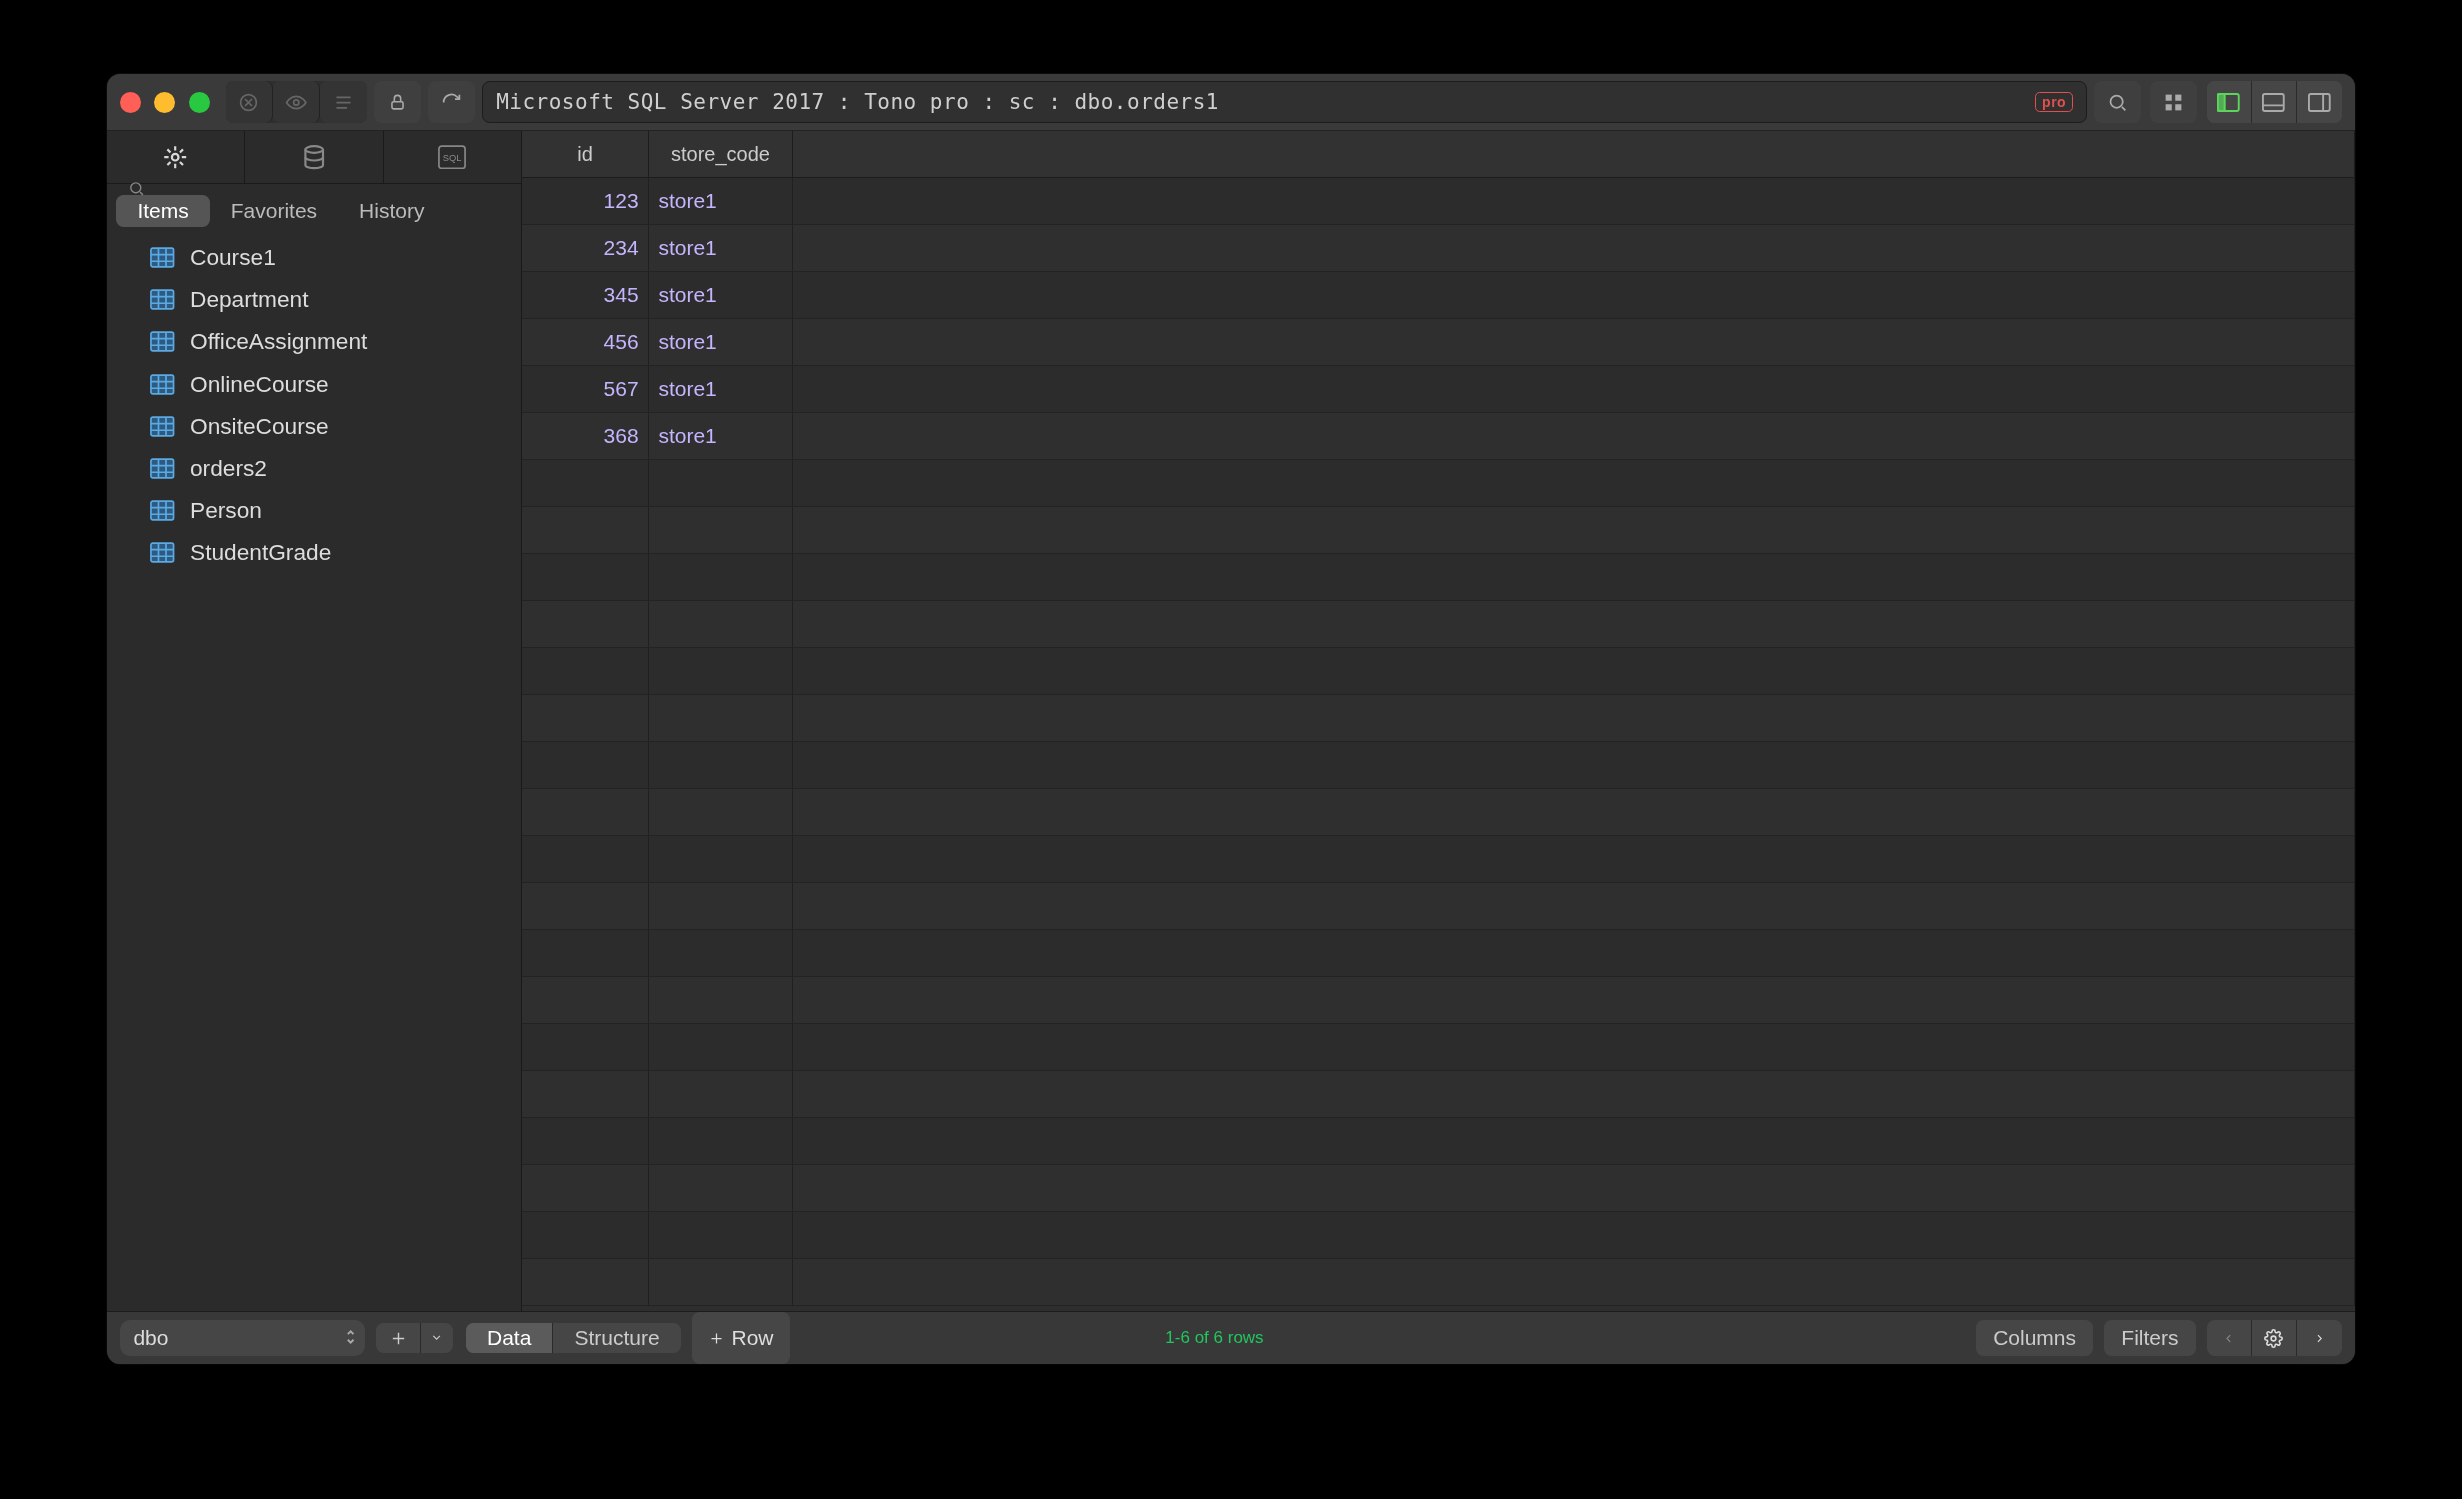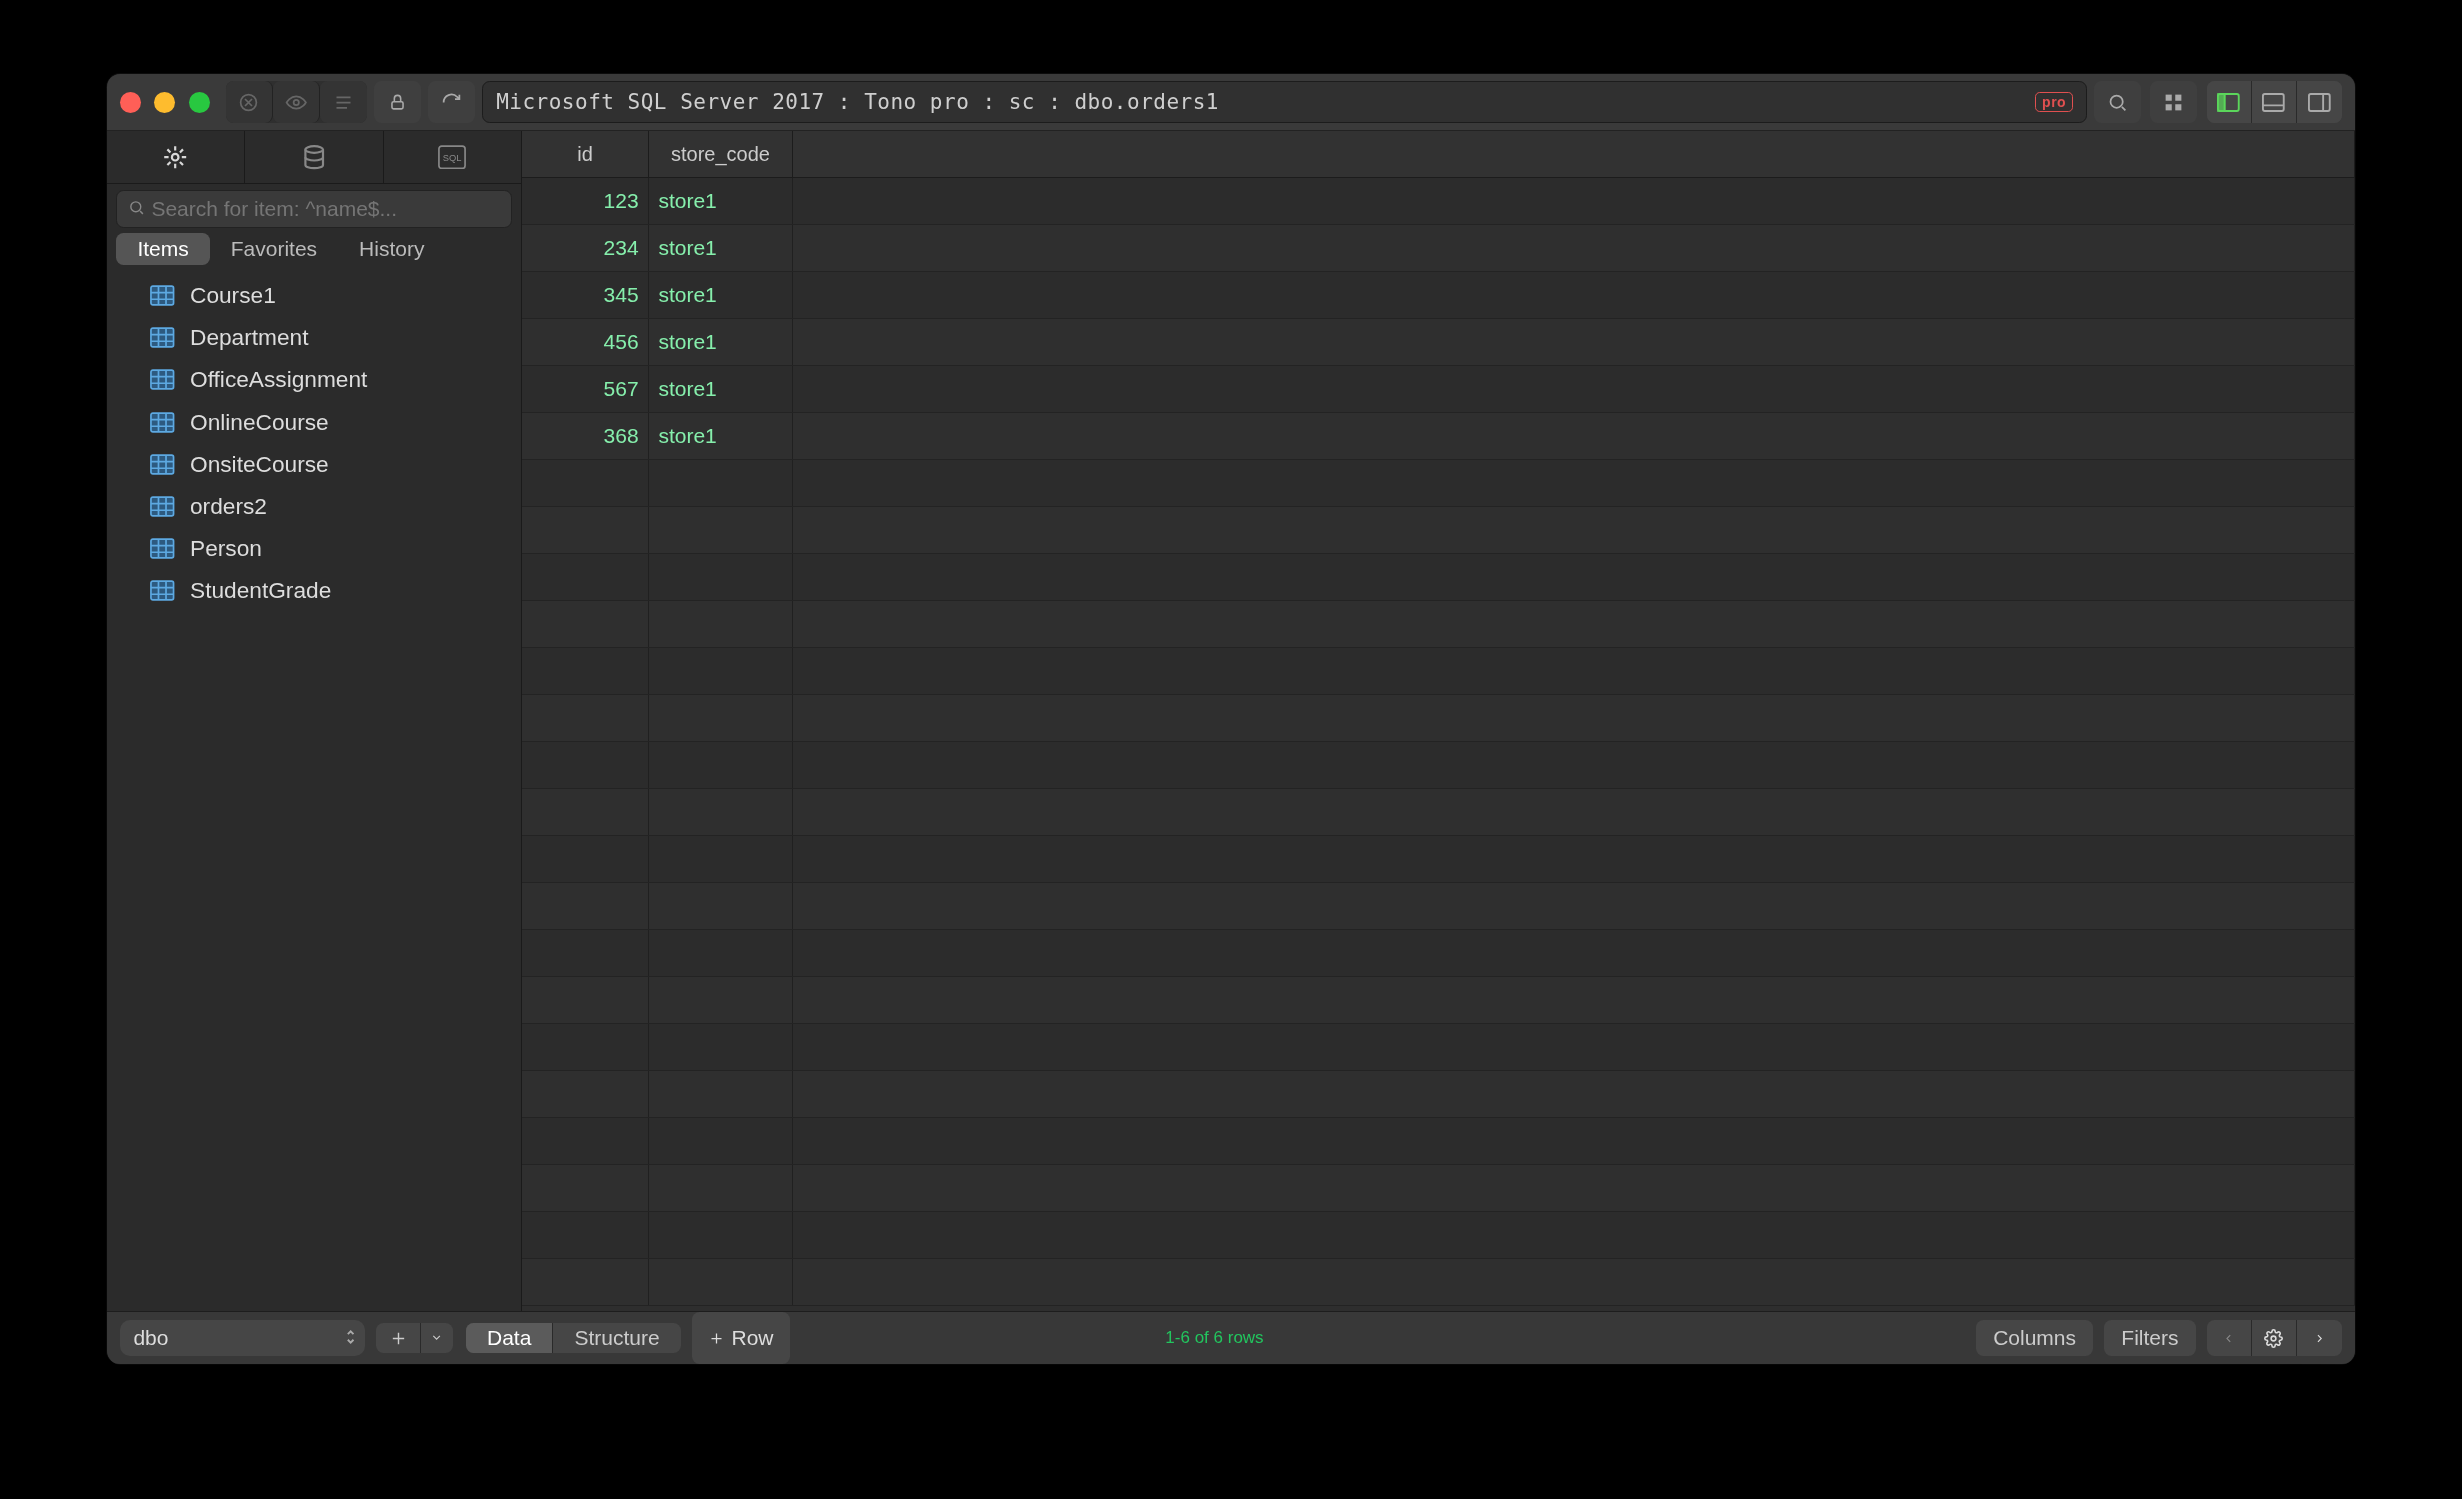--- a/index.html
+++ b/index.html
@@ -154,21 +154,21 @@
   .grid-header {
     display:flex; height:47px; background:#323232; border-bottom:0.9px solid #1c1c1c;
     font-size:20px; color:#ccc;
   }
   .col { border-right:0.9px solid #1c1c1c; display:flex; align-items:center; padding:0 11.3px; }
   .col.id { width:127px; justify-content:center; }
   .col.store { width:144px; justify-content:center; }
   .grid-body { flex:1; overflow:auto; }
   .row {
     display:flex; height:47px; border-bottom:0.9px solid #232323;
-    font-size:21px; color:#86efac;
+    font-size:21px; color:#c4b5fd;
   }
   .row:nth-child(odd) { background:#2c2c2c; }
   .row:nth-child(even) { background:#2f2f2f; }
   .cell { border-right:0.9px solid #202020; display:flex; align-items:center; padding:0 9.4px; }
   .cell.id { width:127px; justify-content:flex-end; font-variant-numeric: tabular-nums; }
   .cell.store { width:144px; }
   .cell.rest { flex:1; }
 
   .footer {
     height: 53px;
@@ -330,21 +330,20 @@
         </div>
       </div>
 
       <div class="search-wrap">
         <span class="search-icon">
           <svg width="17" height="17" viewBox="0 0 24 24" fill="none" stroke="currentColor" stroke-width="2">
               <circle cx="11" cy="11" r="7"></circle>
               <path d="M21 21l-4-4"></path>
             </svg>
         </span>
-        <input class="search" placeholder="Search for item: ^name$..." style="">
       </div>
 
       <div class="filter-tabs">
         <div class="ftab active">Items</div>
         <div class="ftab">Favorites</div>
         <div class="ftab">History</div>
       </div>
 
       <div class="items" id="items">
           <div class="item">

